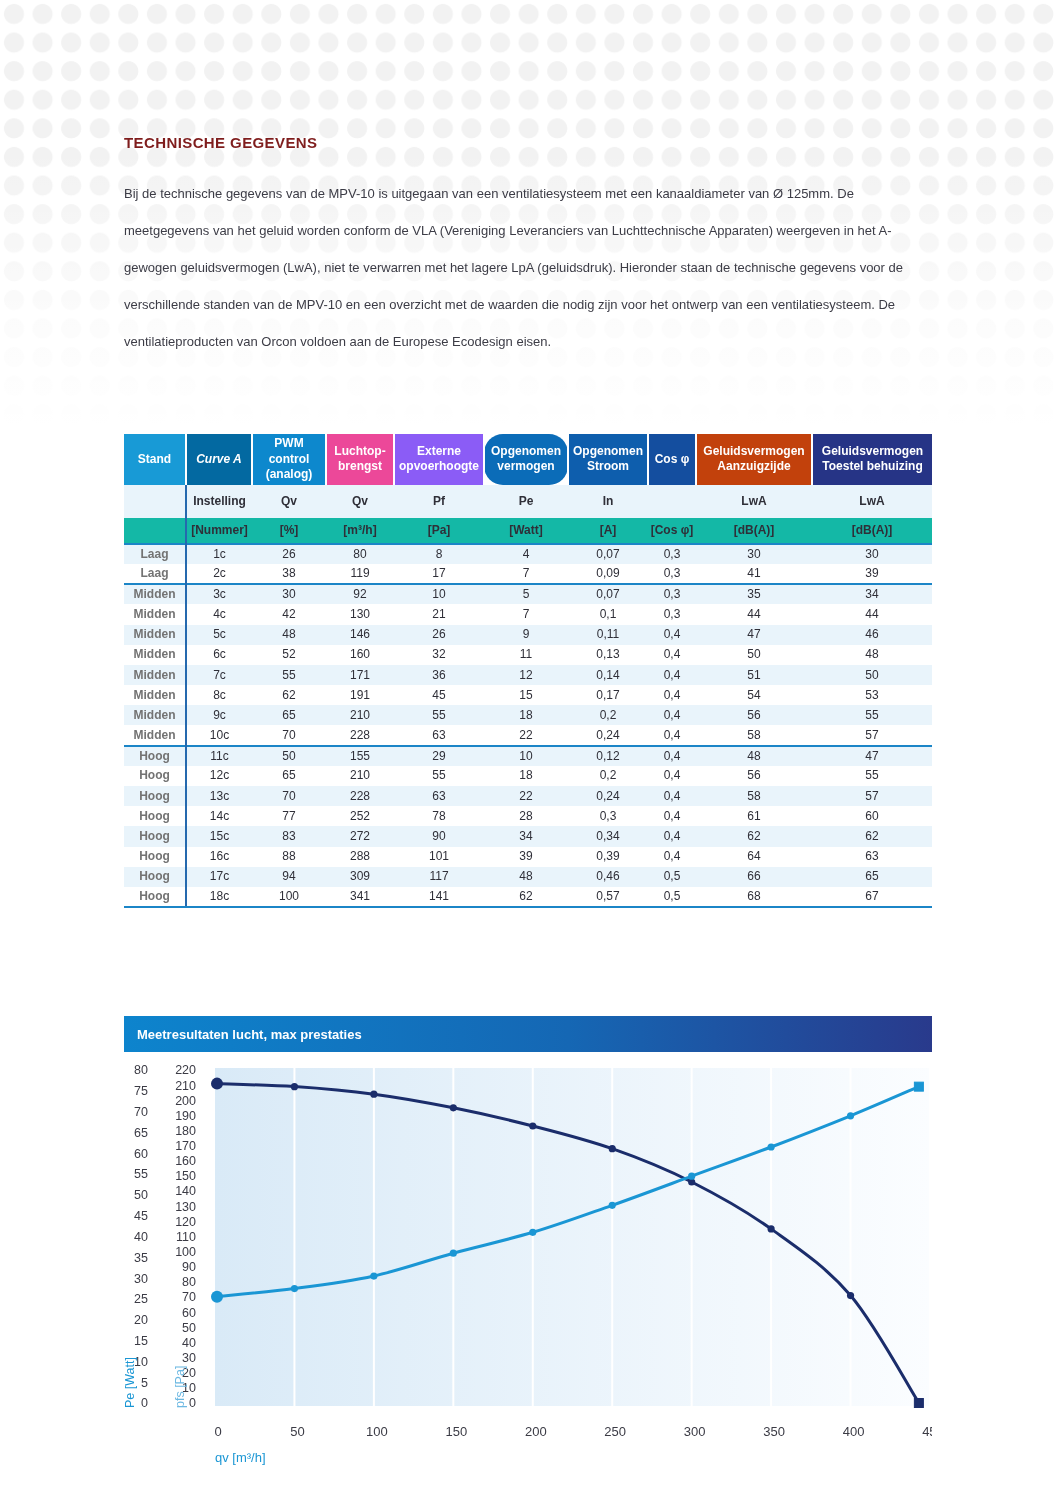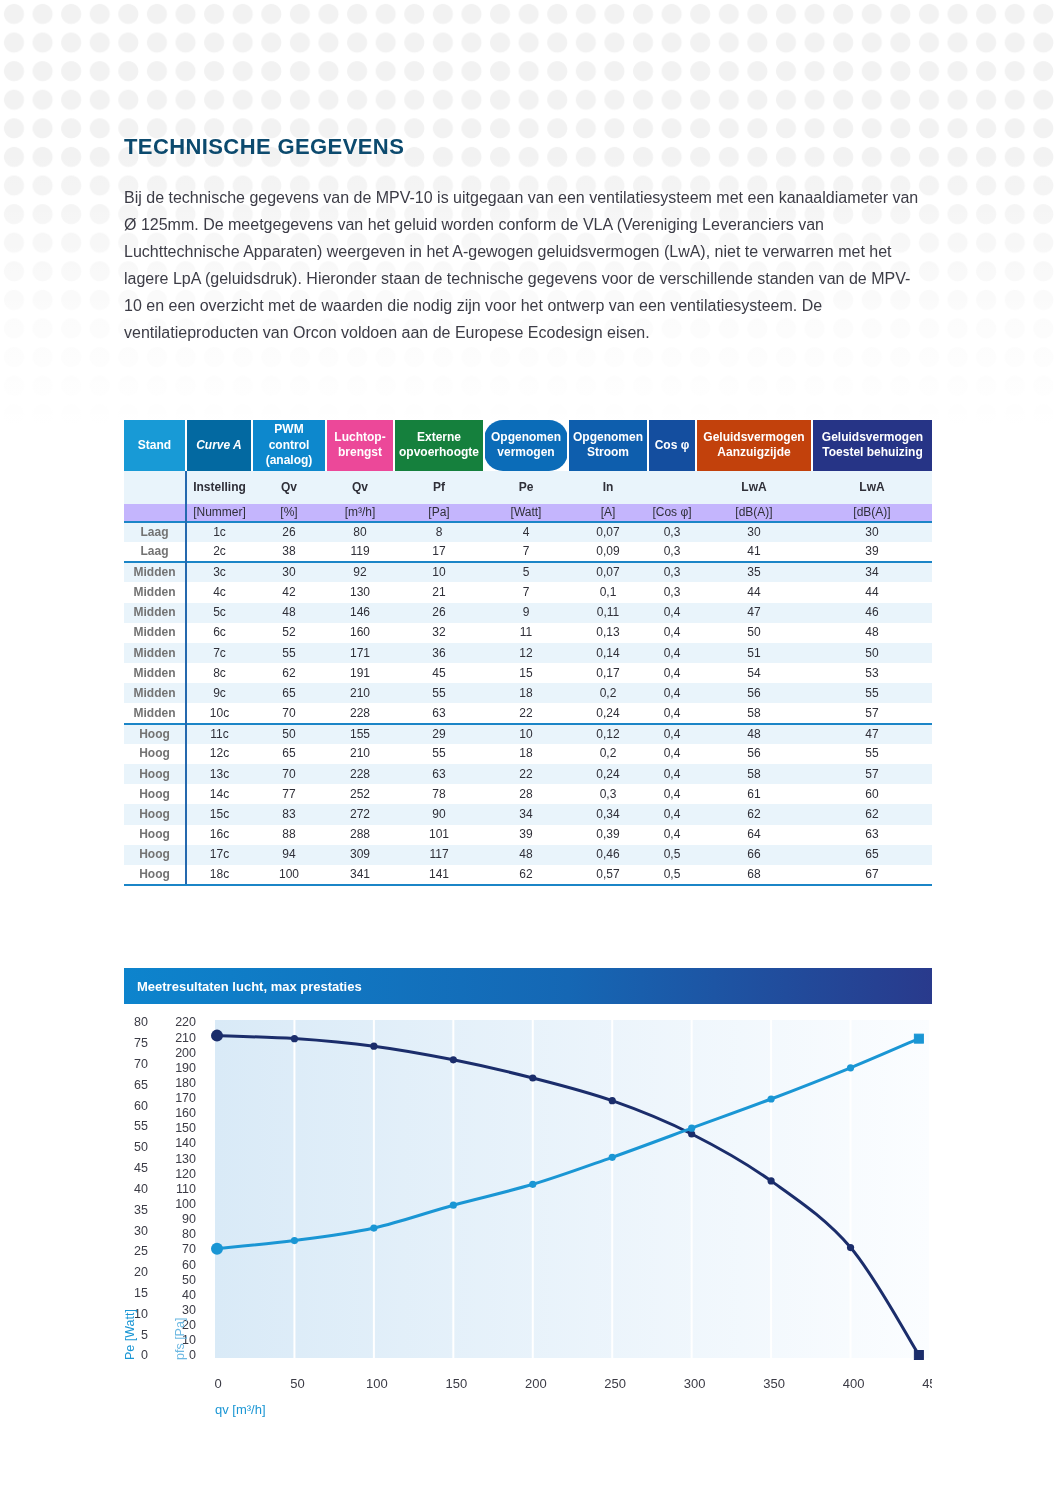--- a/index.html
+++ b/index.html
@@ -8,43 +8,43 @@
   body { position:relative; }
 
   .dots { position:absolute; top:0; left:0; width:1060px; height:430px;
           background-image: radial-gradient(circle 10px at 14px 14px, #f2f2f2 9.6px, rgba(255,255,255,0) 10.4px);
           background-size: 28.6px 28.6px; }
   .dots::after { content:""; position:absolute; inset:0;
           background: linear-gradient(to bottom, rgba(255,255,255,0) 35%, rgba(255,255,255,0.75) 75%, #ffffff 100%); }
 
   .content { position:relative; margin-left:124px; width:808px; padding-top:134px; }
 
-  .page-title { color:#0c4a6e; font-size:22px; font-weight:700; letter-spacing:0.4px; }
-
-  .intro { margin-top:24px; width:802px; color:#3c3c46; font-size:16px; line-height:27px; }
+  .page-title { color:#7f1d1d; font-size:15px; font-weight:700; letter-spacing:0.4px; }
+
+  .intro { margin-top:24px; width:802px; color:#3c3c46; font-size:13px; line-height:37px; }
 
   
   table.tech { margin-top:74px; width:808px; border-collapse:collapse; table-layout:fixed; }
   table.tech th { color:#ffffff; font-size:12px; font-weight:700; line-height:1.3;
                   height:44px; vertical-align:middle; text-align:center; padding:2px 3px;
                   border-left:2px solid #ffffff; }
   table.tech th:first-child { border-left:none; }
   table.tech td { font-size:12px; color:#2f2f38; text-align:center; vertical-align:middle;
                   height:20.2px; line-height:13px; padding:0 2px; }
   tr.subrow1 td { background:#e9f4fb; font-weight:700; height:33px; }
-  tr.subrow2 td { background:#c4b5fd; font-weight:400; height:18px; }
+  tr.subrow2 td { background:#14b8a6; font-weight:700; height:26px; }
   tr.datarow:nth-child(odd) td { background:#e9f4fb; }
   tr.datarow:nth-child(even) td { background:#ffffff; }
   tr.datarow td.stand { font-weight:700; color:#737373; }
   td.vline { border-left:2px solid #2569ae; }
   tr.first-row td, tr.group-start td { border-top:2px solid #1b85c7; }
   tr.last-row td { border-bottom:2px solid #1b85c7; }
 
   
-  .chart-box { margin-top:82px; width:808px; }
+  .chart-box { margin-top:108px; width:808px; }
   .chart-banner { height:36px; background:linear-gradient(90deg,#0d84cd 0%,#1567b4 55%,#293a8c 100%);
                   color:#ffffff; font-size:13px; font-weight:700; display:flex; align-items:center;
                   padding-left:13px; }
   svg.chart { display:block; margin-top:6px; }
   svg.chart text { font-family:"Liberation Sans", sans-serif; }
 </style>
 </head>
 <body>
 
 <div class="dots"></div>
@@ -65,21 +65,21 @@
         <col style="width: 48px;">
         <col style="width: 116px;">
         <col style="width: 120px;">
       </colgroup>
     <thead>
         <tr>
           <th style="background: rgb(24, 154, 214);">Stand</th>
           <th style="background: #0369a1; font-style: italic;">Curve A</th>
           <th style="background: rgb(13, 136, 205);">PWM control (analog)</th>
           <th style="background: #ec4899; text-align: center;">Luchtop-brengst</th>
-          <th style="background: #15803d;">Externe opvoerhoogte</th>
+          <th style="background: #8b5cf6;">Externe opvoerhoogte</th>
           <th style="background: rgb(11, 108, 184); border-radius: 19px;">Opgenomen vermogen</th>
           <th style="background: rgb(14, 94, 173);">Opgenomen Stroom</th>
           <th style="background: rgb(20, 78, 159);">Cos φ</th>
           <th style="background: #c2410c; margin-left: 9px;">Geluidsvermogen Aanzuigzijde</th>
           <th style="background: rgb(38, 52, 134);">Geluidsvermogen Toestel behuizing</th>
         </tr>
       </thead>
     <tbody>
         <tr class="subrow1">
           <td></td>

